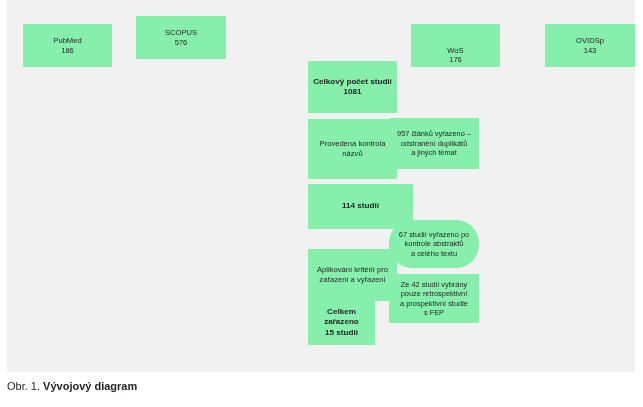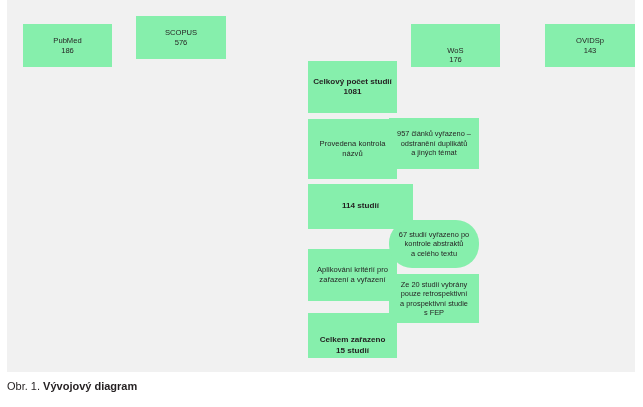--- a/index.html
+++ b/index.html
@@ -66,21 +66,21 @@
   #node-pubmed  { left: 16px;  top: 24px;  width: 89px; height: 43px; }
   #node-scopus  { left: 129px; top: 16px;  width: 90px; height: 43px; }
   #node-wos     { left: 404px; top: 24px;  width: 89px; height: 43px; align-items: flex-end; }
   #node-ovidsp  { left: 538px; top: 24px;  width: 90px; height: 43px; }
 
   
   #node-total      { left: 277px; top: 61px;  width: 89px; height: 52px; }
   #node-titles     { left: 277px; top: 119px; width: 89px; height: 60px; }
   #node-114        { left: 277px; top: 184px; width: 105px; height: 45px; }
   #node-criteria   { left: 277px; top: 249px; width: 89px; height: 52px; }
-  #node-included   { left: 277px; top: 313px; width: 89px; height: 45px; align-items: flex-end; }
+  #node-included   { left: 277px; top: 300px; width: 67px; height: 45px; }
 
   
   #node-excl-957   { left: 382px; top: 118px; width: 90px; height: 51px; }
   #node-excl-67    { left: 382px; top: 220px; width: 90px; height: 48px; border-radius: 23px; }
   #node-sel-47     { left: 382px; top: 274px; width: 90px; height: 49px; }
 
   #caption {
     position: absolute;
     left: 7px;
     top: 380px;
@@ -146,21 +146,21 @@
 a jiných témat</span>
   </div>
 
   <div class="node excl-node" id="node-excl-67">
     <span class="node-text">67 studií vyřazeno po
 kontrole abstraktů
 a celého textu</span>
   </div>
 
   <div class="node excl-node" id="node-sel-47">
-    <span class="node-text">Ze 20 studií vybrány
+    <span class="node-text">Ze 42 studií vybrány
 pouze retrospektivní
 a prospektivní studie
 s FEP</span>
   </div>
 
 </div>
 
 <div id="caption">
   <span class="cap-label">Obr. 1.</span>
   <span class="cap-title">Vývojový diagram</span>

